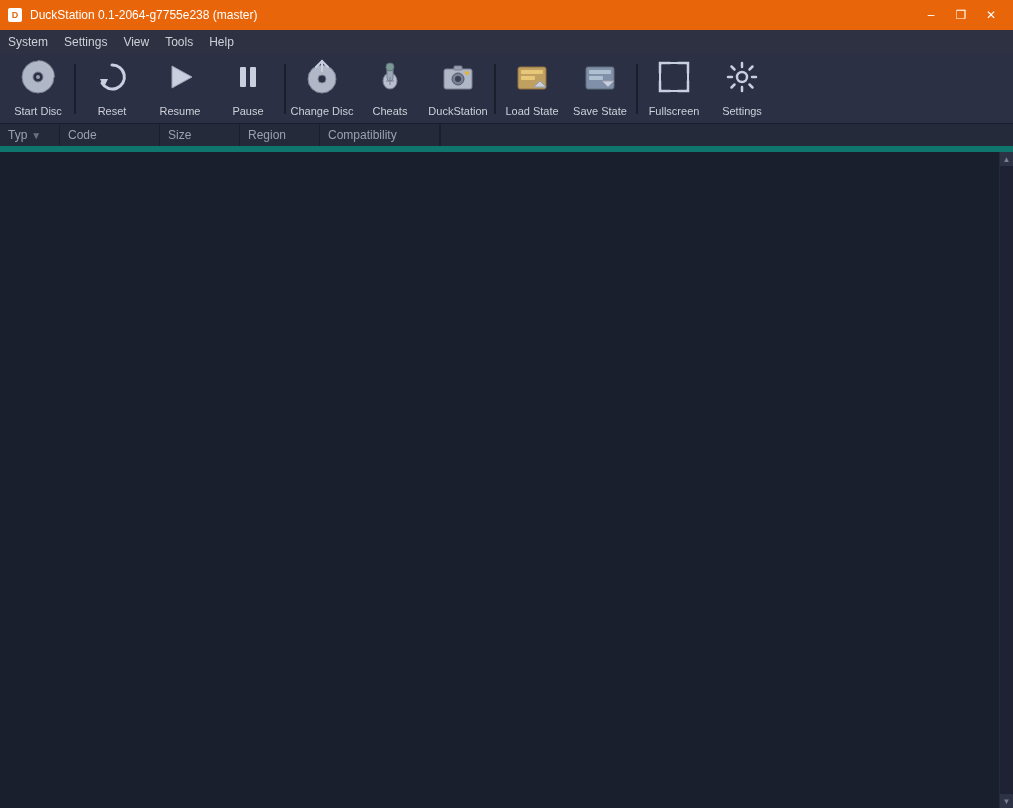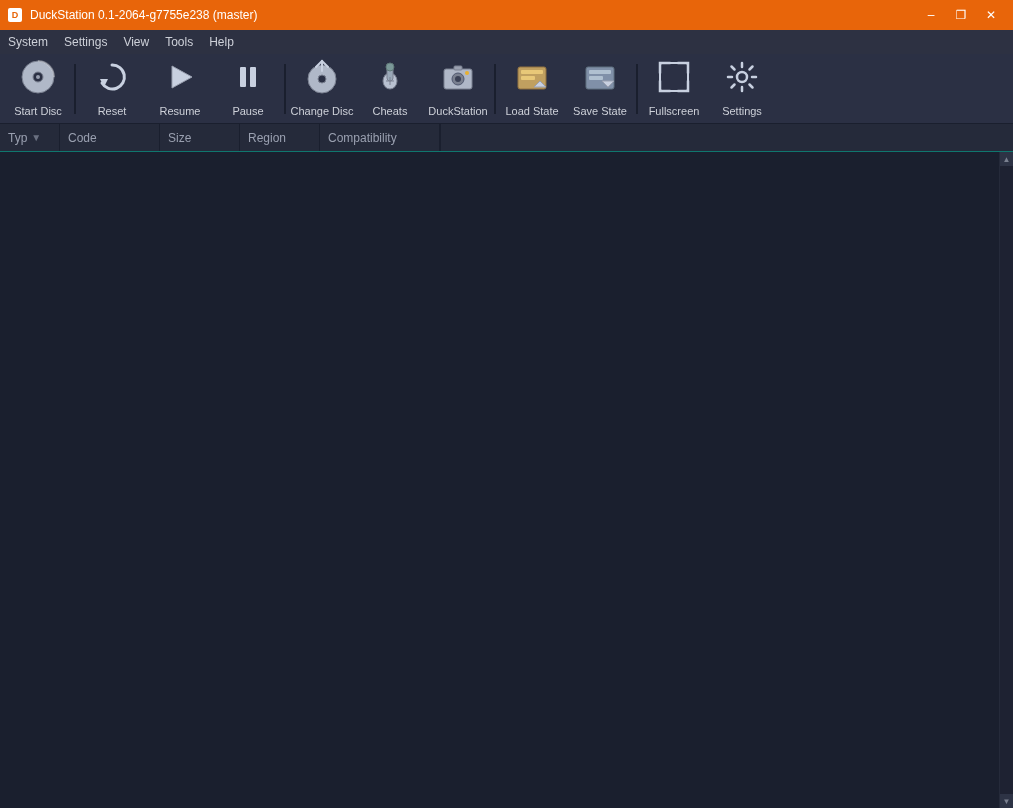--- a/index.html
+++ b/index.html
@@ -119,21 +119,21 @@
       color: #cdd0d8;
       font-size: 11px;
       text-align: center;
       line-height: 1.2;
     }
     #table-header {
       display: flex;
       align-items: center;
       height: 28px;
       background: #252a3a;
-      border-bottom: 1px solid #0f766e;
+      border-bottom: 6px solid #0f766e;
     }
     .col-header {
       color: #9aa0b0;
       font-size: 12px;
       padding: 0 8px;
       height: 100%;
       display: flex;
       align-items: center;
       border-right: 1px solid #1a1f2e;
       cursor: pointer;

